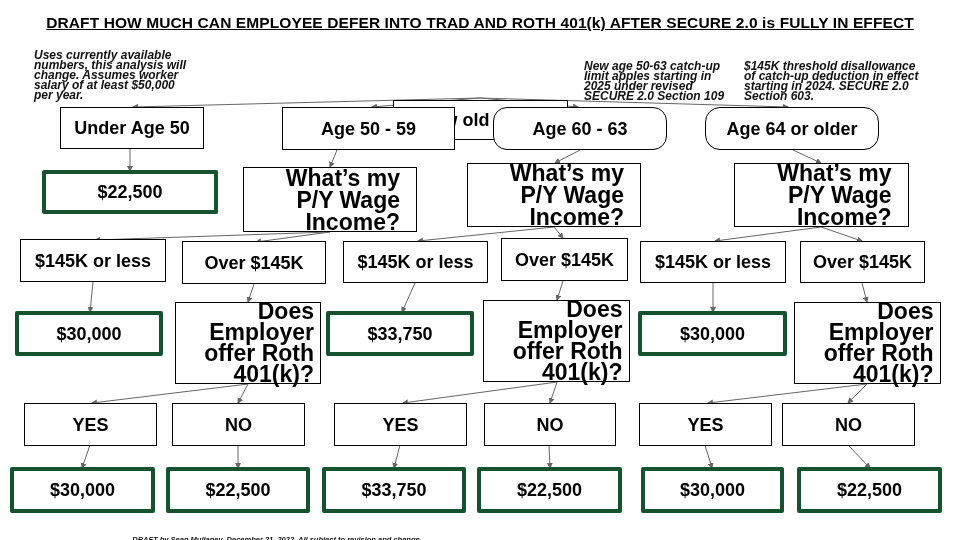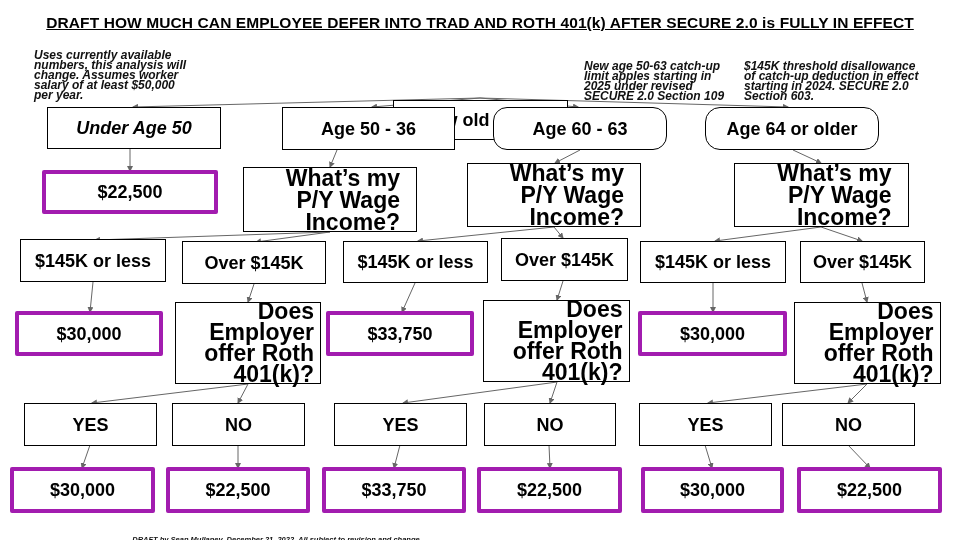--- a/index.html
+++ b/index.html
@@ -6,21 +6,21 @@
   body { width:960px; height:540px; position:relative; overflow:hidden;
          font-family:"Liberation Sans", sans-serif; color:#000; }
   .title { position:absolute; left:0; top:14px; width:960px; text-align:center;
            font-weight:bold; font-size:15.5px; text-decoration:underline; letter-spacing:0.1px; }
   .note { position:absolute; font-style:italic; font-weight:bold; font-size:12px; line-height:10px; color:#111; }
   .box { position:absolute; box-sizing:border-box; border:1.3px solid #000; background:#fff;
          display:flex; align-items:center; justify-content:center; text-align:center;
          font-weight:bold; font-size:18px; line-height:22px; }
   .box.q { font-size:23px; line-height:22px;text-align:right; }
   .box.root { font-weight:bold; font-size:18px; }
-  .box.green { border:4px solid #a21caf; border-radius:2px; font-size:18px; }
+  .box.green { border:4px solid #14532d; border-radius:2px; font-size:18px; }
   .box span { display:block; }
   svg.lines { position:absolute; left:0; top:0; width:960px; height:540px; pointer-events:none; }
   .footer { position:absolute; left:0; top:528px; width:960px; text-align:center; }
   .footer span { font-style:italic; font-weight:bold; font-size:7.5px; color:#111; position:relative; left:-203px; }
 </style>
 </head>
 <body>
 
 <div class="title">DRAFT HOW MUCH CAN EMPLOYEE DEFER INTO TRAD AND ROTH 401(k) AFTER SECURE 2.0 is FULLY IN EFFECT</div>
 
@@ -75,25 +75,25 @@
     <line x1="549" y1="445" x2="550" y2="468"></line>
     <line x1="705" y1="445" x2="712" y2="468"></line>
     <line x1="848" y1="445" x2="870" y2="468"></line>
   </g>
 </svg>
 
 <div class="box root" style="left:393px;top:58px;width:175px;height:40px;margin-top:42px;">
   <span>How old am I?</span>
 </div>
 
-<div class="box" style="left:47px;top:107px;width:174px;height:42px;font-style:italic;">
+<div class="box" style="left:60px;top:107px;width:144px;height:42px;">
     <span>Under Age 50</span>
   </div>
 <div class="box" style="left:282px;top:107px;width:173px;height:43px;">
-    <span>Age 50 - 36</span>
+    <span>Age 50 - 59</span>
   </div>
 <div class="box" style="left:493px;top:107px;width:174px;height:43px;border-radius:14px;">
     <span>Age 60 - 63</span>
   </div>
 <div class="box" style="left:705px;top:107px;width:174px;height:43px;border-radius:15px;">
     <span>Age 64 or older</span>
   </div>
 
 <div class="box green" style="left:42px;top:170px;width:176px;height:44px;">
     <span>$22,500</span>

